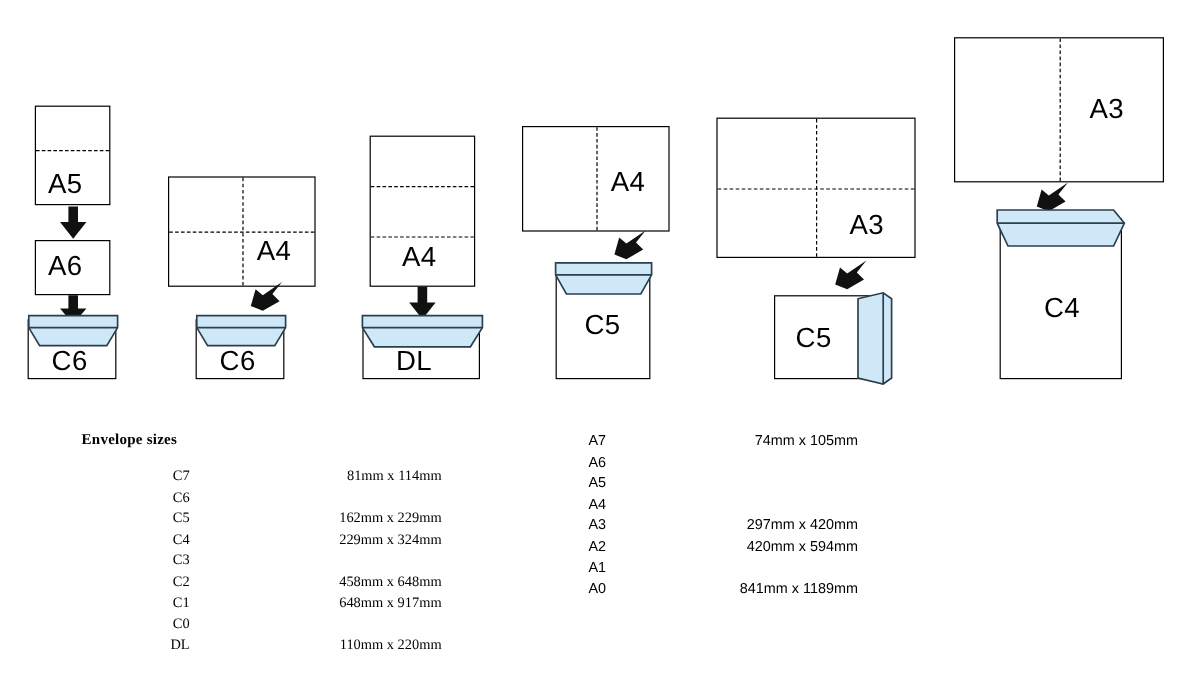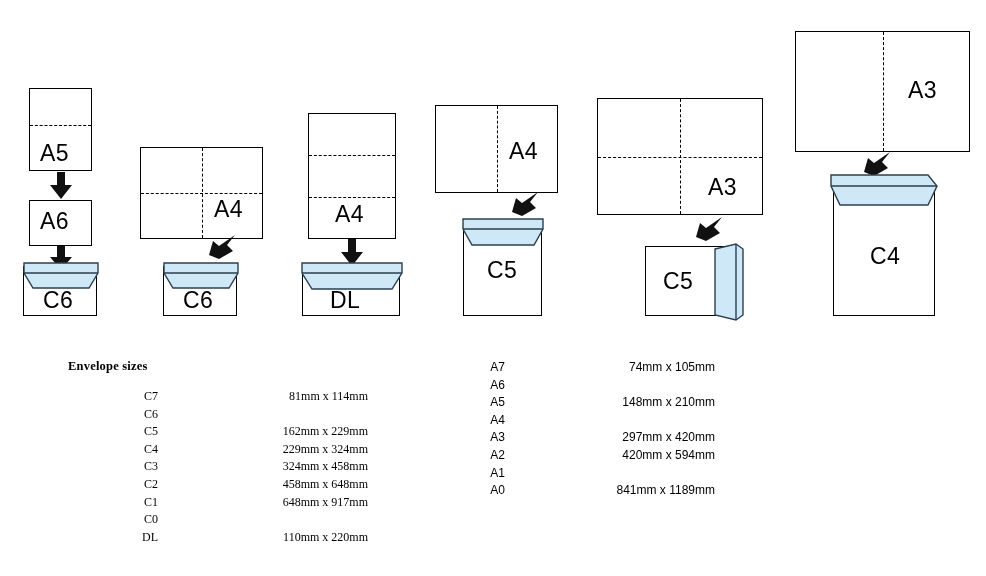--- a/index.html
+++ b/index.html
@@ -246,21 +246,20 @@
       <div class="tbl-row">
         <span class="tbl-code">C5</span>
         <span class="tbl-dim">162mm x 229mm</span>
       </div>
       <div class="tbl-row">
         <span class="tbl-code">C4</span>
         <span class="tbl-dim">229mm x 324mm</span>
       </div>
       <div class="tbl-row">
         <span class="tbl-code">C3</span>
-        <span class="tbl-dim">324mm x 458mm</span>
       </div>
       <div class="tbl-row">
         <span class="tbl-code">C2</span>
         <span class="tbl-dim">458mm x 648mm</span>
       </div>
       <div class="tbl-row">
         <span class="tbl-code">C1</span>
         <span class="tbl-dim">648mm x 917mm</span>
       </div>
       <div class="tbl-row">
@@ -277,21 +276,20 @@
     <div>
       <div class="tbl-row">
         <span class="tbl-code">A7</span>
         <span class="tbl-dim">74mm x 105mm</span>
       </div>
       <div class="tbl-row">
         <span class="tbl-code">A6</span>
       </div>
       <div class="tbl-row">
         <span class="tbl-code">A5</span>
-        <span class="tbl-dim">148mm x 210mm</span>
       </div>
       <div class="tbl-row">
         <span class="tbl-code">A4</span>
       </div>
       <div class="tbl-row">
         <span class="tbl-code">A3</span>
         <span class="tbl-dim">297mm x 420mm</span>
       </div>
       <div class="tbl-row">
         <span class="tbl-code">A2</span>

